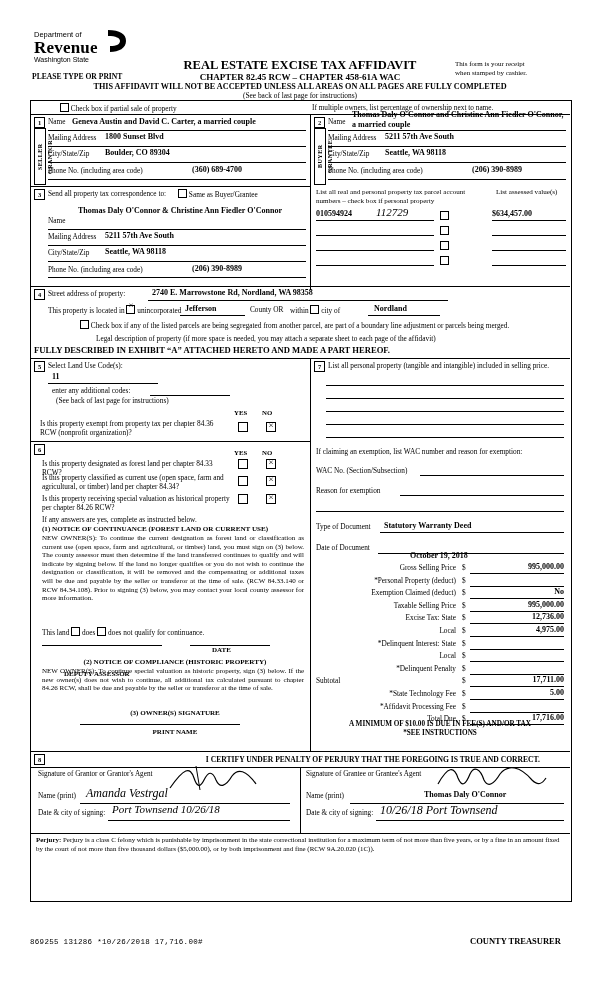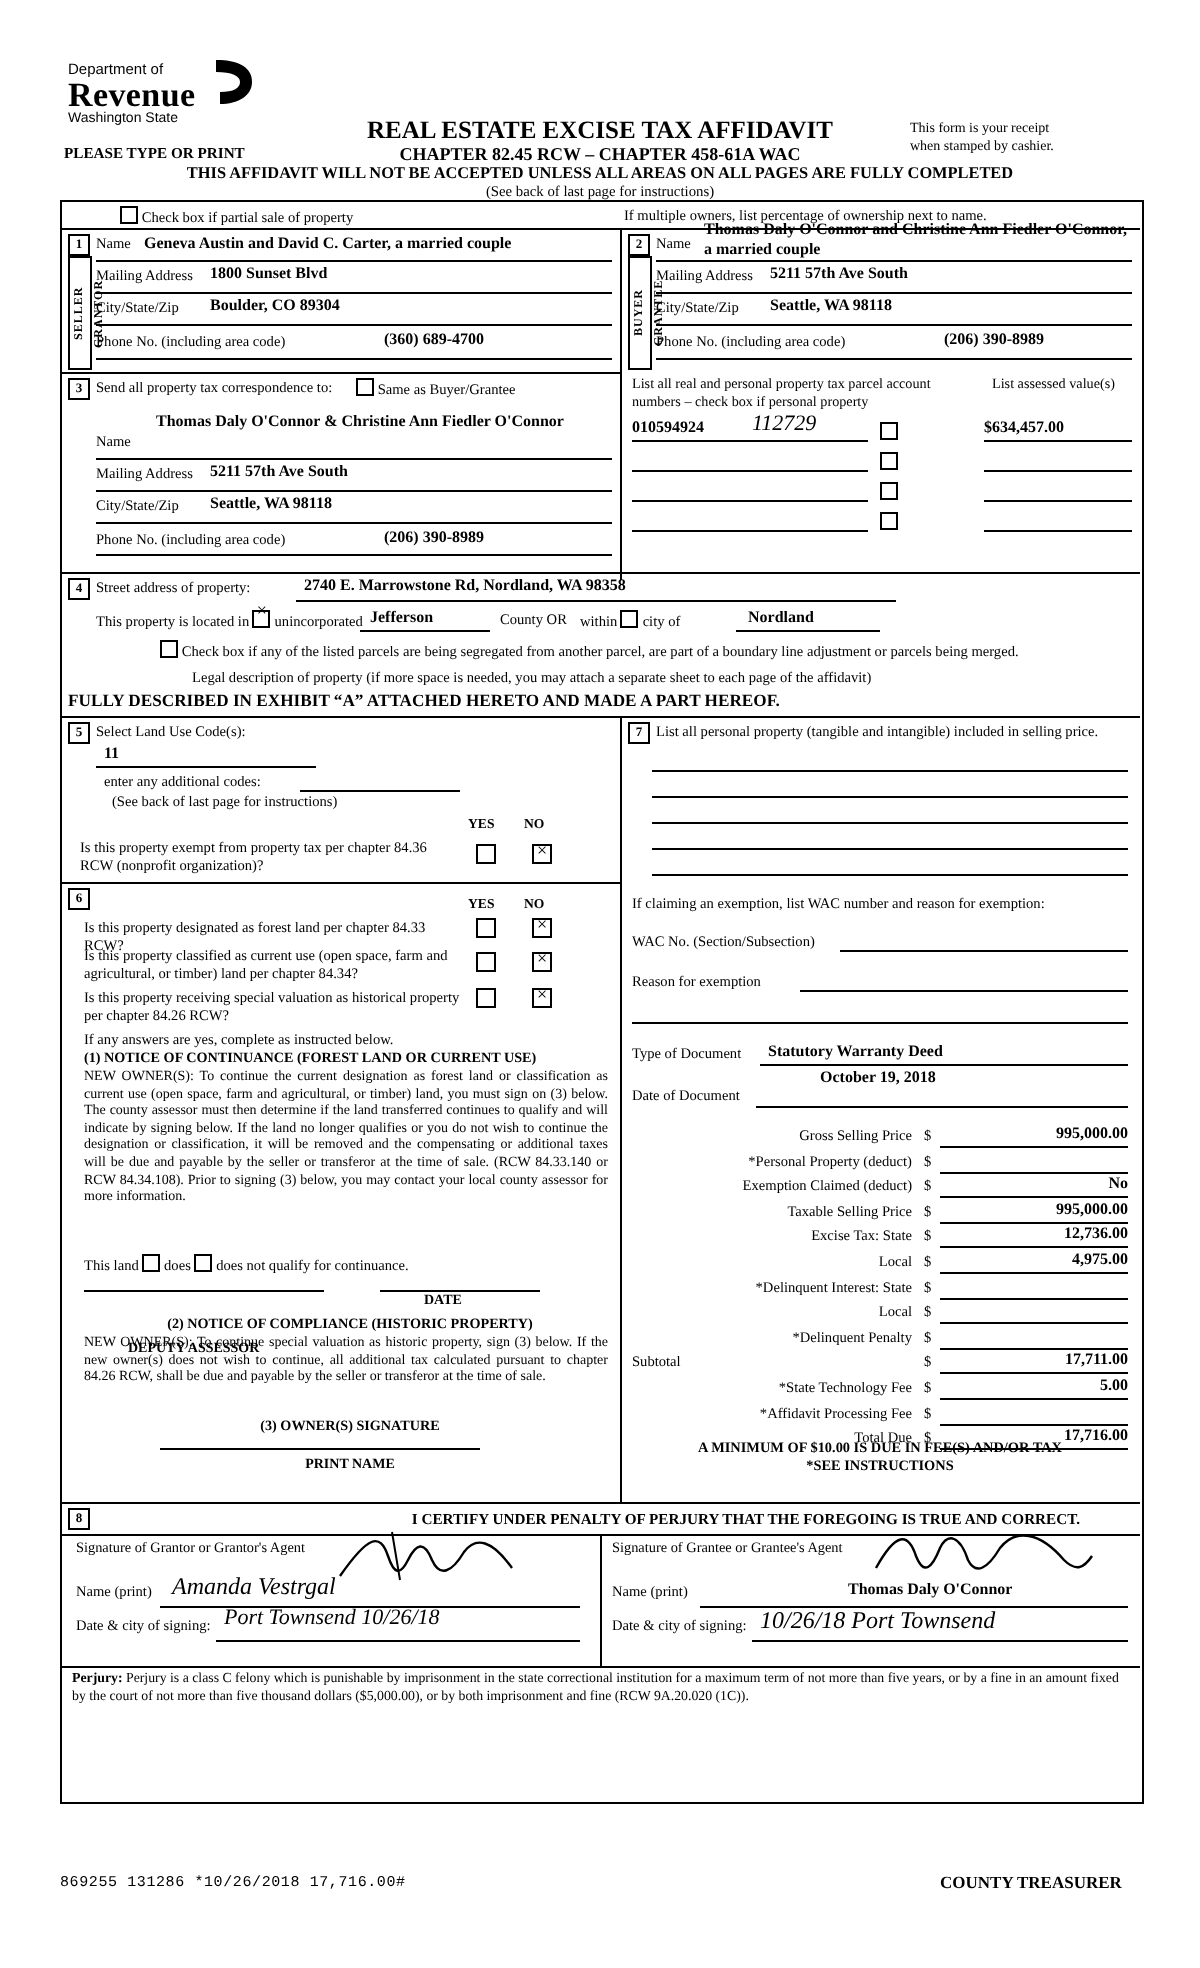--- a/index.html
+++ b/index.html
@@ -255,21 +255,21 @@
   <div style="position:absolute;left:316px;top:466px;" class="lbl">WAC No. (Section/Subsection)</div>
   <div class="hline" style="left:420px;top:475px;width:144px;"></div>
   <div style="position:absolute;left:316px;top:486px;" class="lbl">Reason for exemption</div>
   <div class="hline" style="left:400px;top:495px;width:164px;"></div>
   <div class="hline" style="left:316px;top:511px;width:248px;"></div>
 
   <div style="position:absolute;left:316px;top:522px;" class="lbl">Type of Document</div>
   <div style="position:absolute;left:384px;top:521px;" class="val">Statutory Warranty Deed</div>
   <div class="hline" style="left:380px;top:532px;width:184px;"></div>
   <div style="position:absolute;left:316px;top:543px;" class="lbl">Date of Document</div>
-  <div style="position:absolute;left:382px;top:534px;padding-left:28px;" class="val">October 19, 2018</div>
+  <div style="position:absolute;left:382px;top:551px;padding-left:28px;" class="val">October 19, 2018</div>
   <div class="hline" style="left:378px;top:553px;width:186px;"></div>
 
   <div id="money-lines">
       <div style="position: absolute; left: 316px; top: 563px; width: 140px; text-align: right; font-size: 7.3px;">Gross Selling Price</div>
       <div style="position: absolute; left: 462px; top: 563px; font-size: 7.3px;">$</div>
       <div style="position: absolute; left: 470px; top: 562px; width: 94px; text-align: right; font-size: 8px; font-weight: bold;">995,000.00</div>
       <div class="hline" style="position: absolute; left: 470px; top: 573px; width: 94px; background: rgb(0, 0, 0); height: 1px;"></div>
       <div style="position: absolute; left: 316px; top: 575.6px; width: 140px; text-align: right; font-size: 7.3px;">*Personal Property (deduct)</div>
       <div style="position: absolute; left: 462px; top: 575.6px; font-size: 7.3px;">$</div>
       <div style="position: absolute; left: 470px; top: 574.6px; width: 94px; text-align: right; font-size: 8px; font-weight: bold;"></div>

